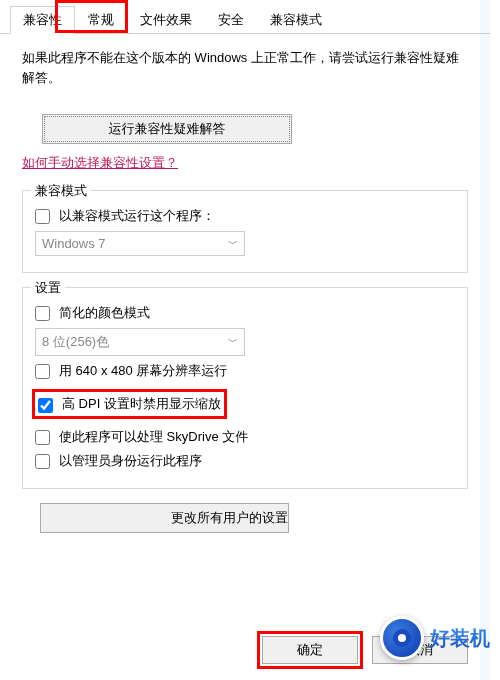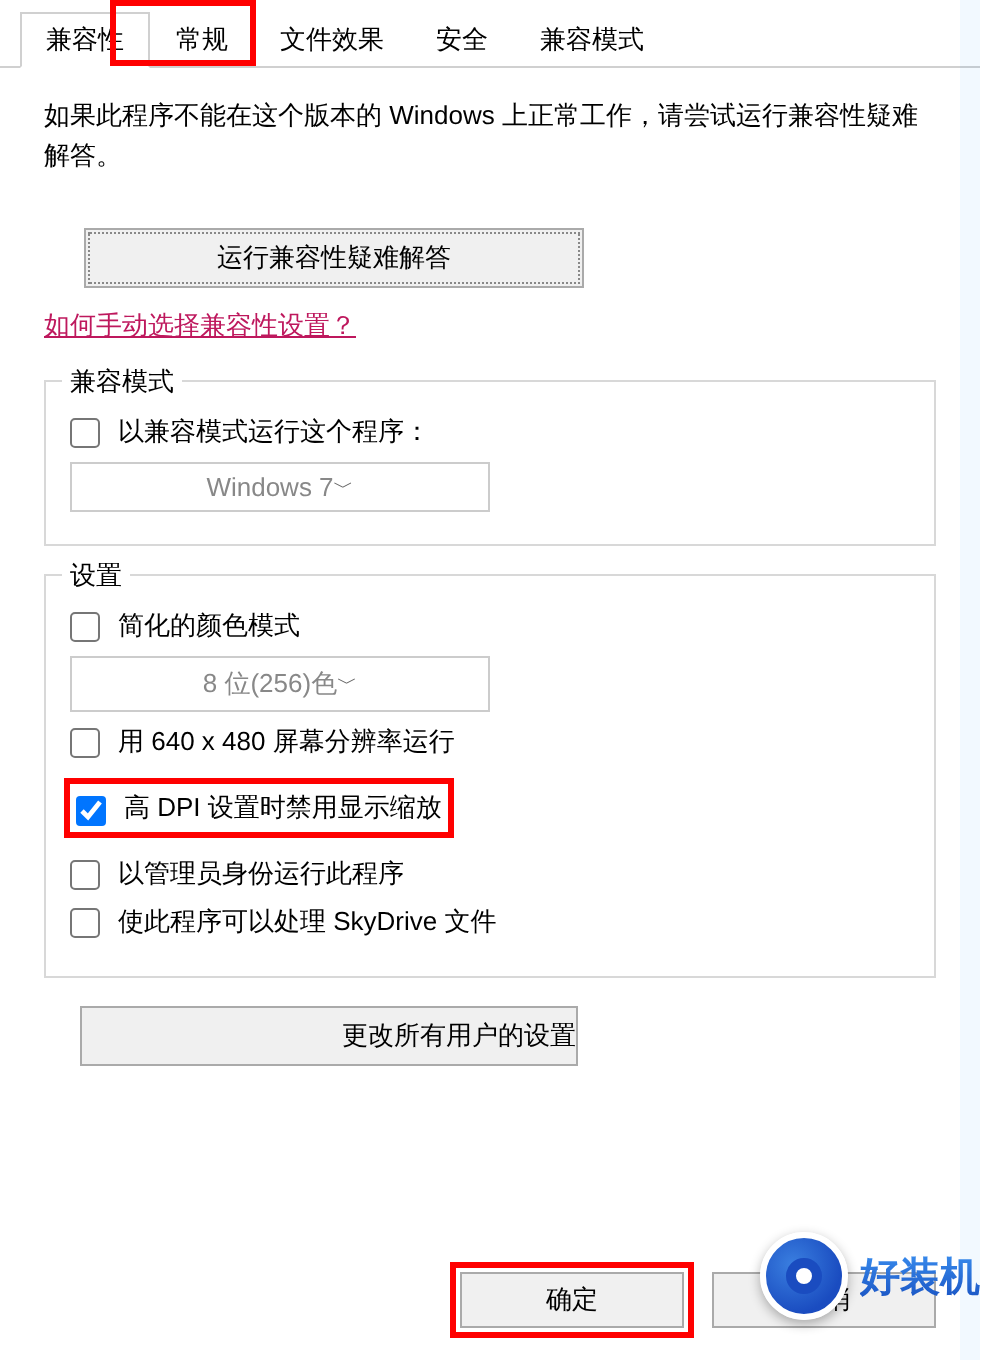--- a/index.html
+++ b/index.html
@@ -110,21 +110,21 @@
   }
   .select {
     width: 210px;
     padding: 4px 6px;
     border: 1px solid #ccc;
     background: #fff;
     color: #888;
     margin: 4px 0 4px 0;
     position: relative;
     display: flex;
-    justify-content: center;
+    justify-content: space-between;
     align-items: center;
   }
   .select .arrow {
     font-size: 10px;
     color: #666;
   }
   .all-users-btn {
     width: 249px;
     margin-left: 18px;
     padding: 5px 0;
@@ -138,21 +138,21 @@
     display: flex;
     justify-content: flex-end;
     gap: 14px;
     padding: 10px 22px 0 22px;
     position: absolute;
     bottom: 16px;
     left: 0;
     right: 0;
   }
   .footer-btn {
-    width: 112px;
+    width: 96px;
     padding: 4px 0;
     text-align: center;
     border: 1px solid #aaa;
     background: #f0f0f0;
     cursor: pointer;
   }
   .ok-highlight {
     border: 3px solid #ff0000;
     padding: 2px;
     margin: -5px;
@@ -249,26 +249,26 @@
         <span>用 640 x 480 屏幕分辨率运行</span>
       </label>
 
       <label class="checkbox-row highlight">
         <input type="checkbox" checked="" style="">
         <span>高 DPI 设置时禁用显示缩放</span>
       </label>
 
       <label class="checkbox-row">
         <input type="checkbox" style="">
+        <span>使此程序可以处理 SkyDrive 文件</span>
+      </label>
+
+      <label class="checkbox-row">
+        <input type="checkbox" style="">
         <span>以管理员身份运行此程序</span>
-      </label>
-
-      <label class="checkbox-row">
-        <input type="checkbox" style="">
-        <span>使此程序可以处理 SkyDrive 文件</span>
       </label>
     </div>
 
     <div class="all-users-btn">更改所有用户的设置</div>
   </div>
 
   <div class="footer">
     <div class="ok-highlight">
       <div class="footer-btn">确定</div>
     </div>

